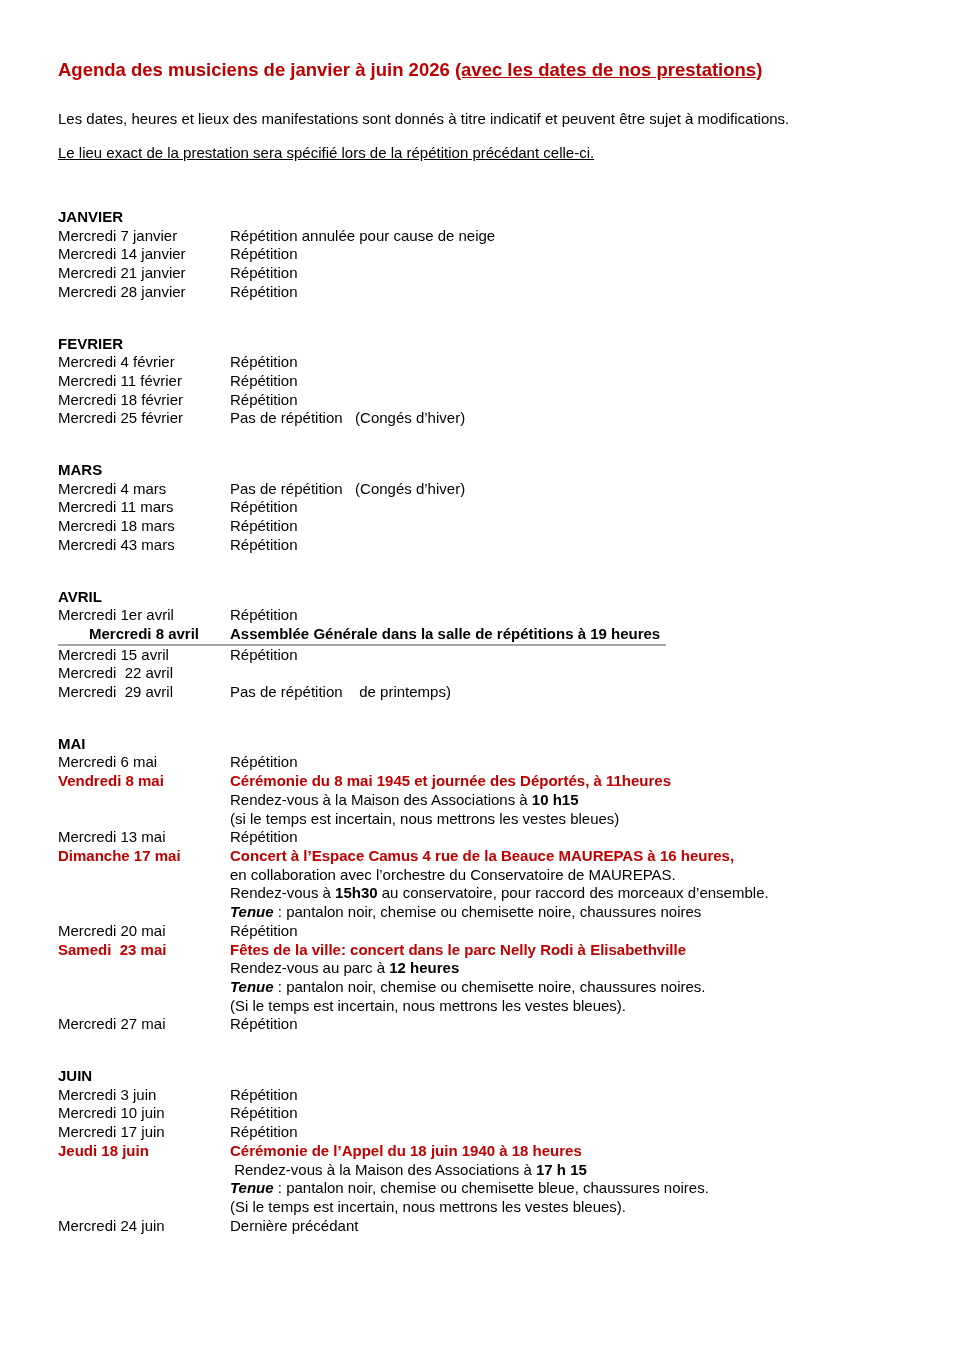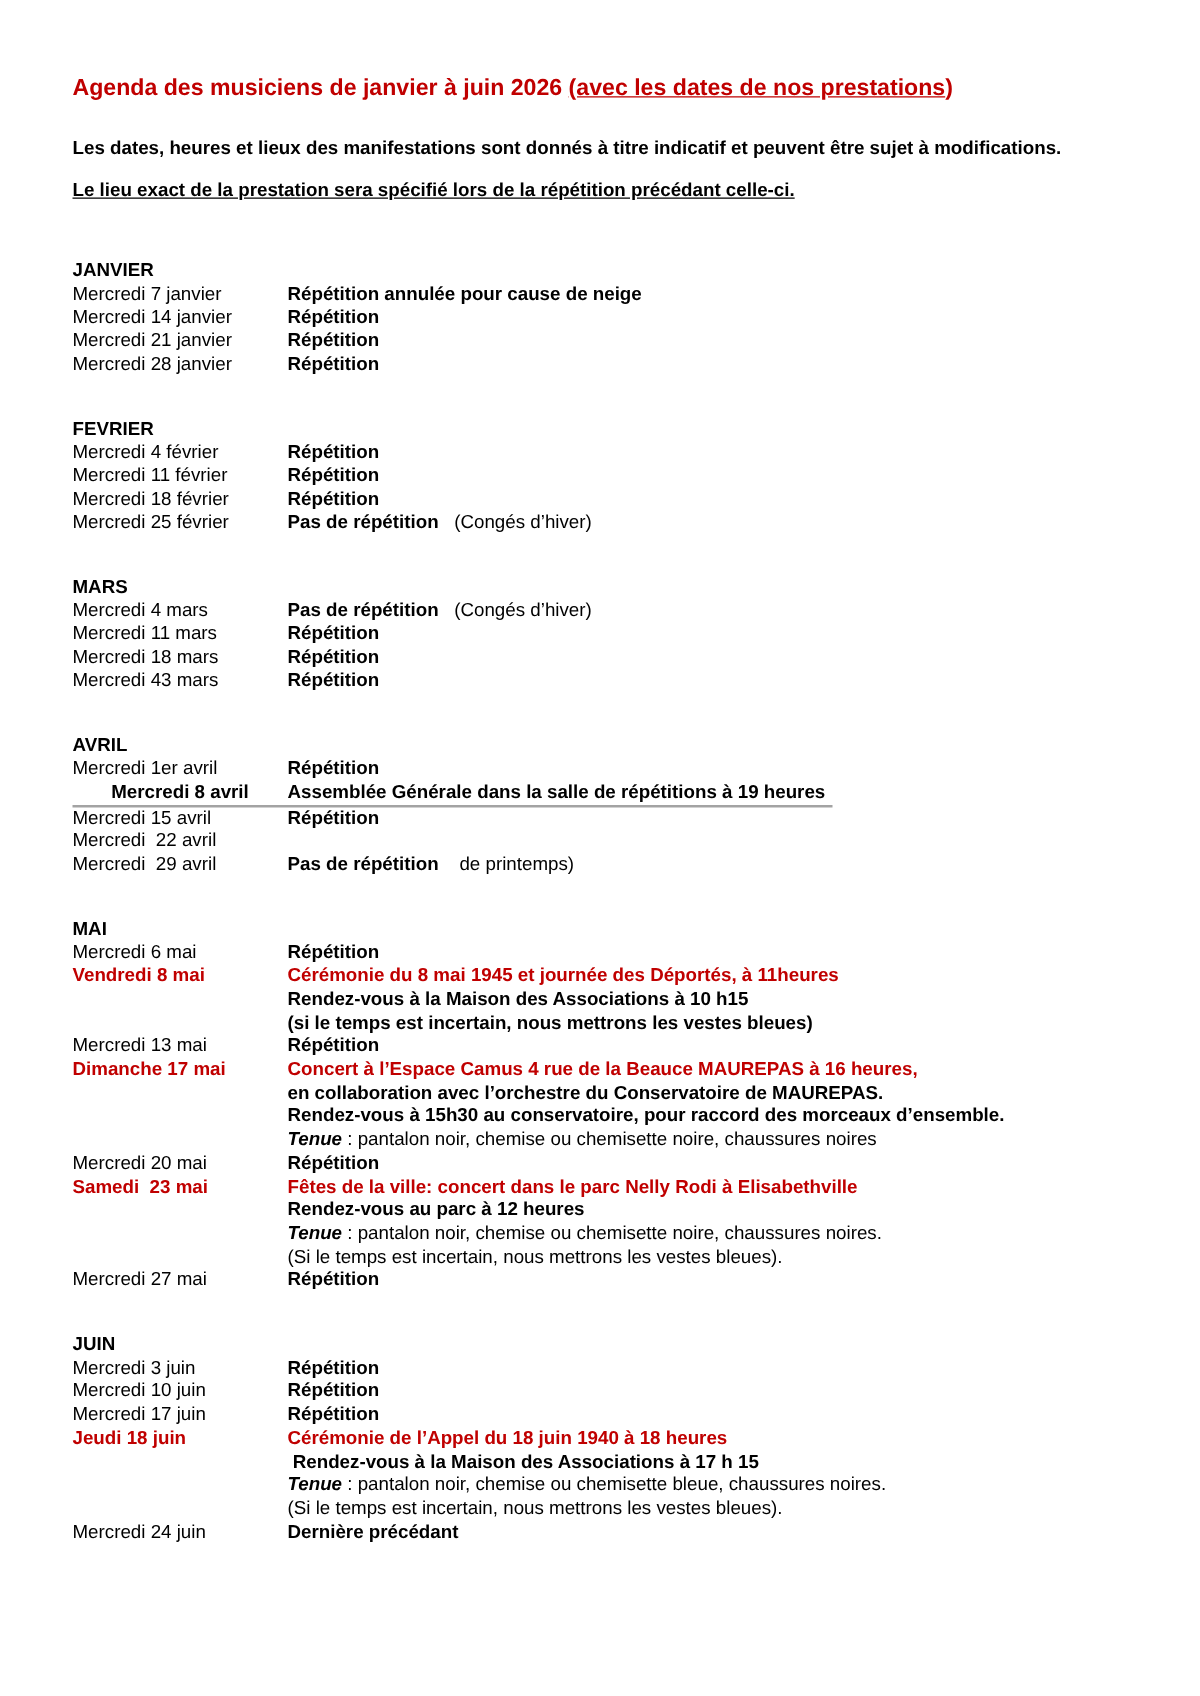--- a/index.html
+++ b/index.html
@@ -23,21 +23,21 @@
     margin:0 0 28px 0;
     font-size:18.5px;
     font-weight:bold;
     color:var(--red);
     line-height:23px;
     white-space:pre;
   }
   .title .u{text-decoration:underline;}
   .intro{
     margin:14px 0 15px 0;
-    font-weight:bold;
+    font-weight:normal;
     line-height:19px;
   }
   .intro.u{text-decoration:underline;margin-bottom:46px;}
   .month{margin-top:33px;}
   .month:first-child{margin-top:12px;}
   .month-name{
     font-weight:bold;
     line-height:18.7px;
   }
   .row{
@@ -51,21 +51,21 @@
     padding-right:6px;
     text-align:center;
   }
   .date{
     width:172px;
     flex:0 0 172px;
     white-space:pre;
   }
   .content{flex:1 1 auto;min-width:0;}
   .line{white-space:pre-wrap;}
-  .n{font-style:normal;font-weight:bold;}
+  .n{font-style:normal;font-weight:normal;}
   .b{font-weight:bold;}
   .i{}
   .bi{font-weight:bold;font-style:italic;}
   .red{color:var(--red);font-weight:bold;}
 </style>
 </head>
 <body>
 
 <div class="page">
   <h1 class="title"><span>Agenda des musiciens de janvier à juin 2026 </span><span class="u">(avec les dates de nos prestations</span><span>)</span></h1>

